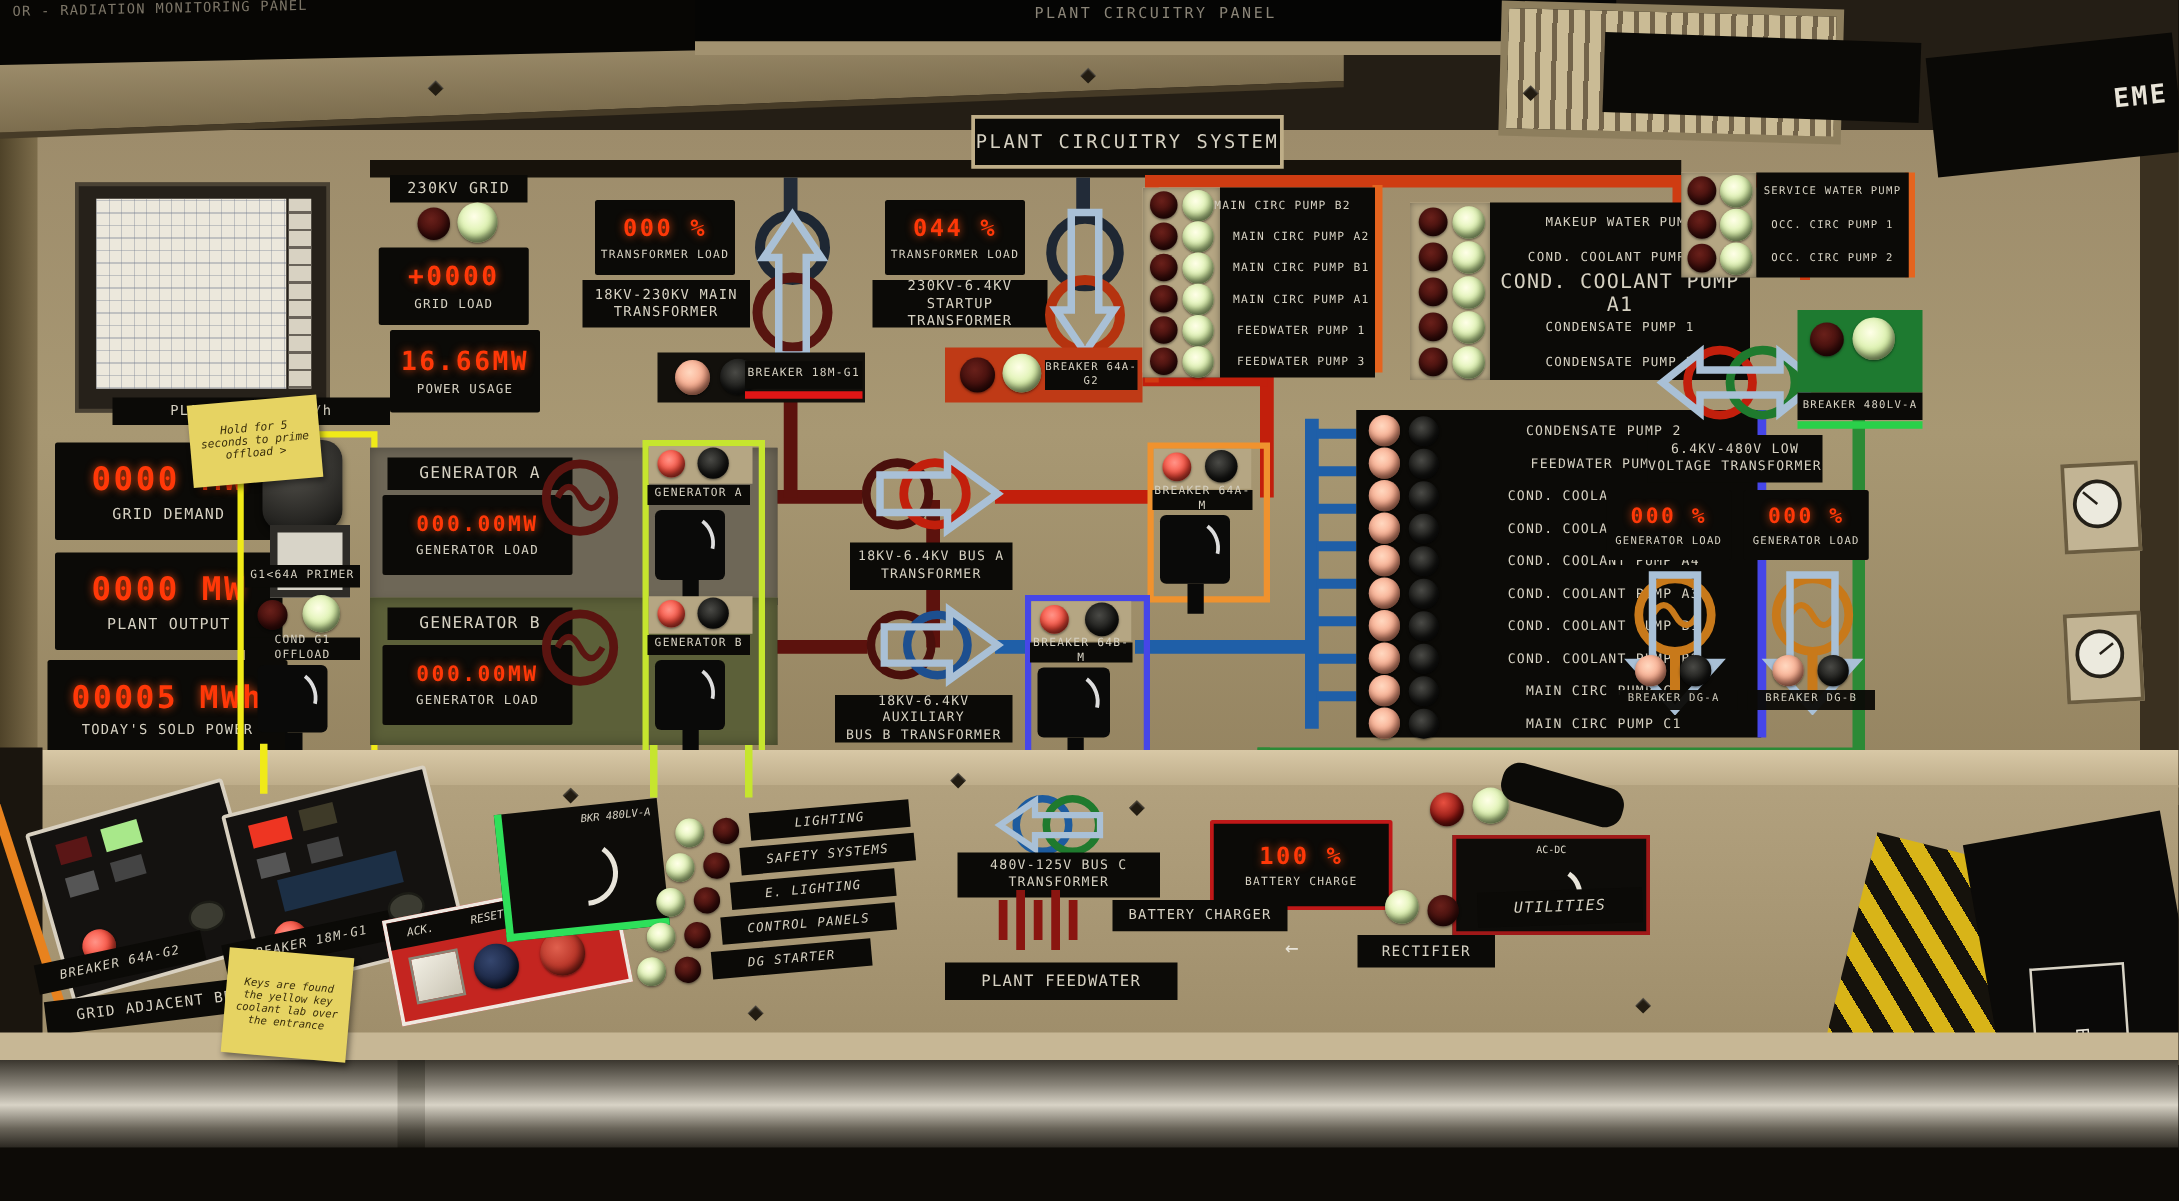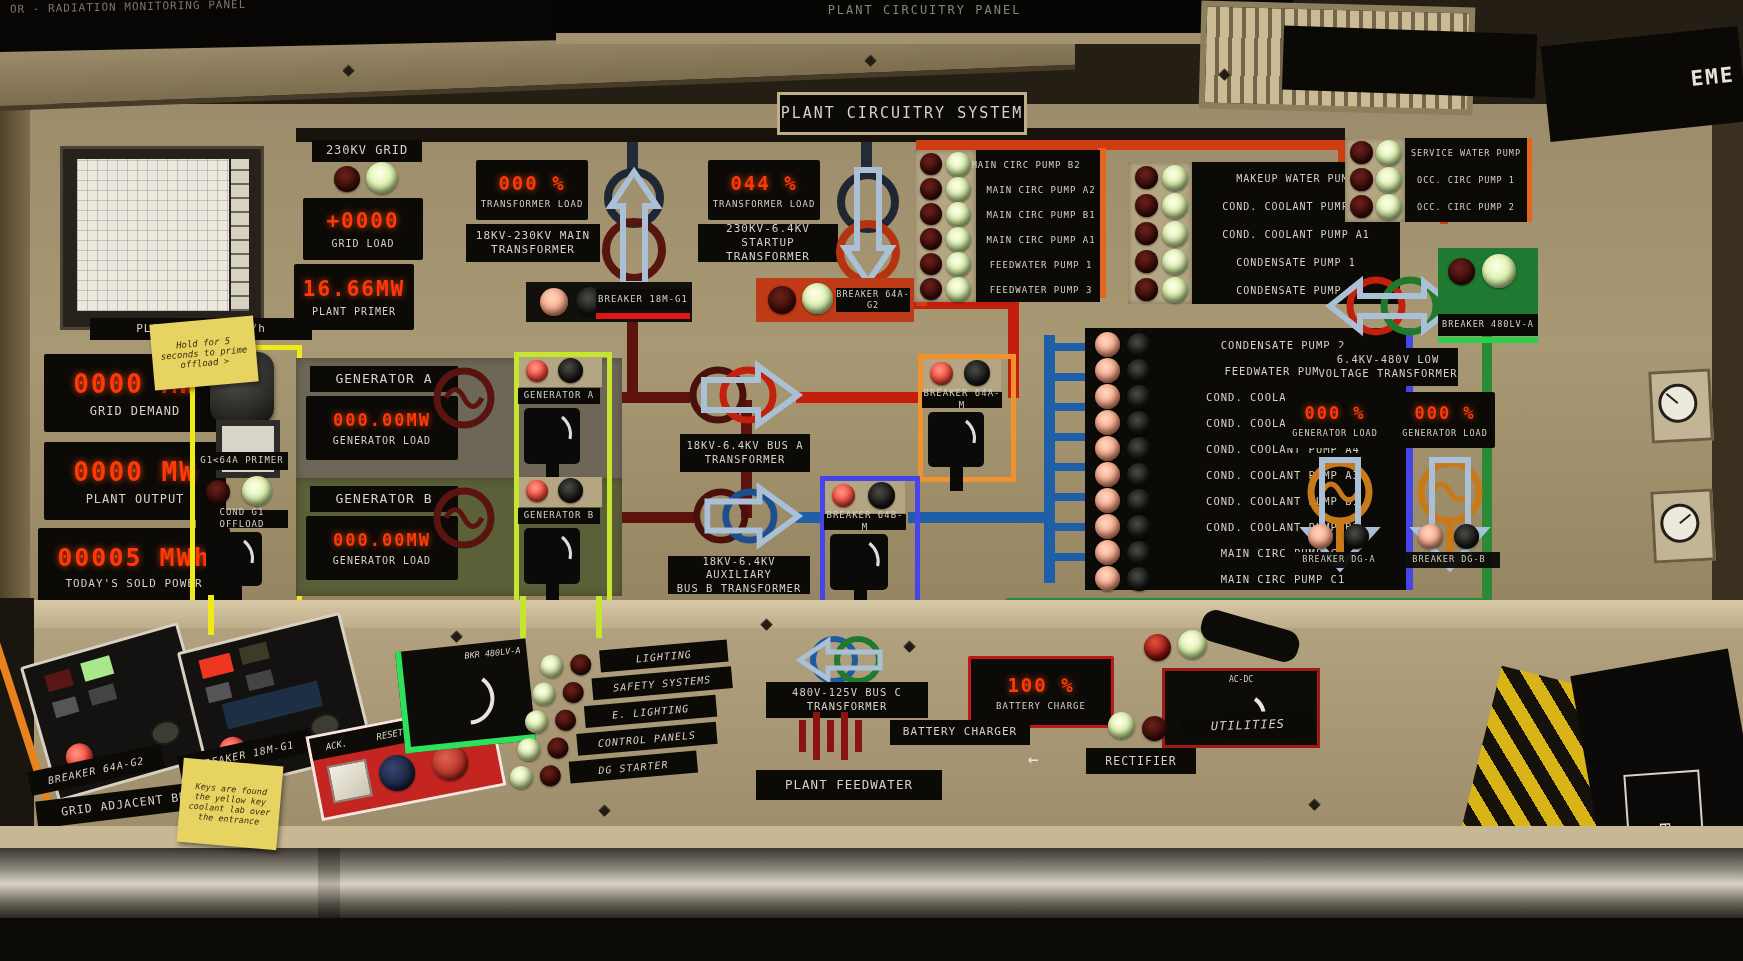--- a/index.html
+++ b/index.html
@@ -125,23 +125,23 @@
   <div class="lbl a" style="left:312px;top:140px;width:110px;height:22px;font-size:12px">
     <span>230KV GRID</span>
   </div>
   <div class="lt dk-red" style="left:334px;top:166px;width:26px;height:26px"></div>
   <div class="lt on-grn" style="left:366px;top:162px;width:32px;height:32px"></div>
 
   <div class="disp a" style="left:303px;top:198px;width:120px;height:62px">
     <span class="seg" style="font-size:21px">+0000</span>
     <span class="dl" style="font-size:10px">GRID LOAD</span>
   </div>
-  <div class="disp a" style="left:294px;top:264px;width:120px;height:66px">
+  <div class="disp a" style="left:312px;top:264px;width:120px;height:66px">
     <span class="seg" style="font-size:21px">16.66MW</span>
-    <span class="dl" style="font-size:10px">PLANT PRIMER</span>
+    <span class="dl" style="font-size:10px">POWER USAGE</span>
   </div>
   <div class="disp a" style="left:44px;top:354px;width:182px;height:78px">
     <span class="seg" style="font-size:26px">0000 MW</span>
     <span class="dl" style="font-size:12px">GRID DEMAND</span>
   </div>
   <div class="disp a" style="left:44px;top:442px;width:182px;height:78px">
     <span class="seg" style="font-size:26px">0000 MW</span>
     <span class="dl" style="font-size:12px">PLANT OUTPUT</span>
   </div>
   <div class="disp a" style="left:38px;top:528px;width:192px;height:76px">
@@ -359,21 +359,21 @@
       <span class="ptxt" style="margin-left:64px;font-size:10px">MAKEUP WATER PUMP</span>
     </div>
     <div class="prow" style="top:30px;height:28px">
       <span class="lt dk-red" style="left:7px;top:2px;width:23px;height:23px"></span>
       <span class="lt on-grn" style="left:34px;top:1px;width:26px;height:26px"></span>
       <span class="ptxt" style="margin-left:64px;font-size:10px">COND. COOLANT PUMP A2</span>
     </div>
     <div class="prow" style="top:58px;height:28px">
       <span class="lt dk-red" style="left:7px;top:2px;width:23px;height:23px"></span>
       <span class="lt on-grn" style="left:34px;top:1px;width:26px;height:26px"></span>
-      <span class="ptxt" style="margin-left:64px;font-size:10px">COND. COOLANT PUMP A1</span>
+      <span class="ptxt" style="margin-left:64px;font-size:16px">COND. COOLANT PUMP A1</span>
     </div>
     <div class="prow" style="top:86px;height:28px">
       <span class="lt dk-red" style="left:7px;top:2px;width:23px;height:23px"></span>
       <span class="lt on-grn" style="left:34px;top:1px;width:26px;height:26px"></span>
       <span class="ptxt" style="margin-left:64px;font-size:10px">CONDENSATE PUMP 1</span>
     </div>
     <div class="prow" style="top:114px;height:28px">
       <span class="lt dk-red" style="left:7px;top:2px;width:23px;height:23px"></span>
       <span class="lt on-grn" style="left:34px;top:1px;width:26px;height:26px"></span>
       <span class="ptxt" style="margin-left:64px;font-size:10px">CONDENSATE PUMP 3</span>

